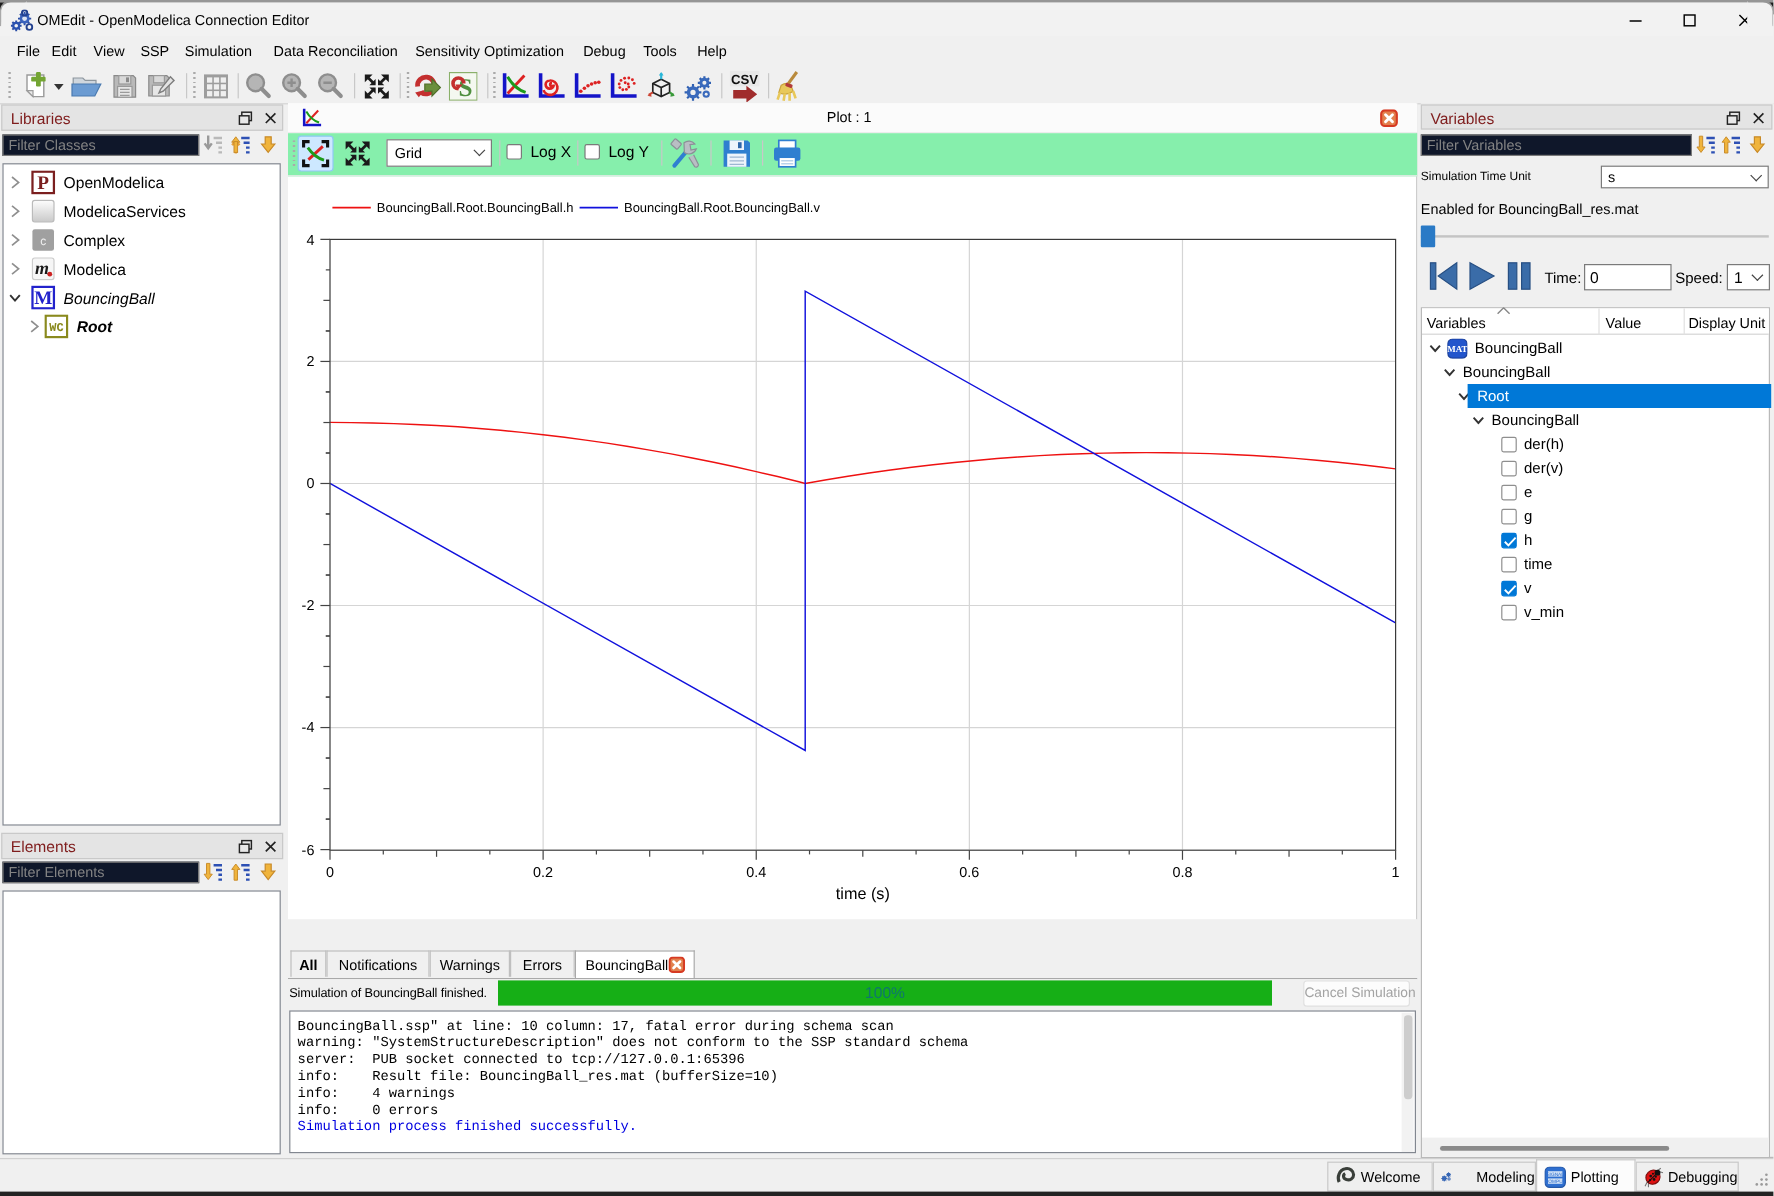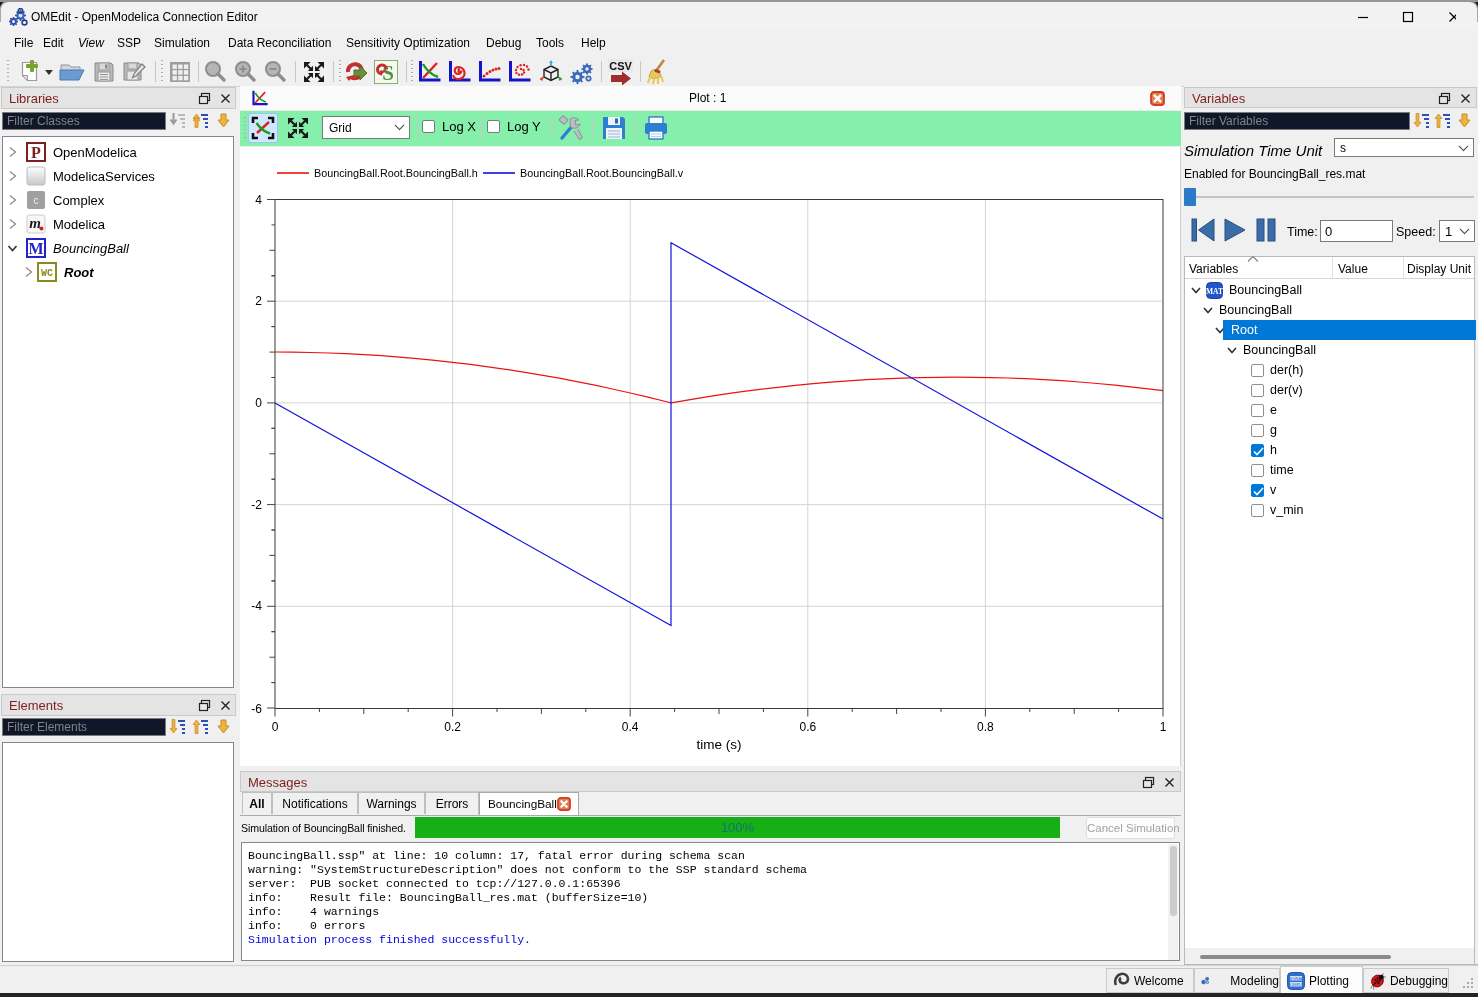--- a/index.html
+++ b/index.html
@@ -77,21 +77,21 @@
   <svg class="abs" style="left:1445px;top:6px" width="18" height="18" viewBox="0 0 18 18">
       <path d="M4.5 4.5 L13.5 13.5 M13.5 4.5 L4.5 13.5" stroke="#000" stroke-width="1.2"></path>
     </svg>
   <div class="abs" style="left:1468px;top:0;width:10px;height:10px;background:#1b1b1b;"></div>
   <div class="abs" style="left:1456px;top:-2px;width:22px;height:22px;background:#f2f2f2;border-top-right-radius:9px;border-top:2px solid #969696;border-right:1.5px solid #a9a9a9;"></div>
 </div>
 
 <div id="menubar">
   <div class="menuitem" style="left:14px;">File</div>
   <div class="menuitem" style="left:43px;">Edit</div>
-  <div class="menuitem" style="left:78px;font-style:italic;">View</div>
+  <div class="menuitem" style="left:78px;">View</div>
   <div class="menuitem" style="left:117px;">SSP</div>
   <div class="menuitem" style="left:154px;">Simulation</div>
   <div class="menuitem" style="left:228px;">Data Reconciliation</div>
   <div class="menuitem" style="left:346px;">Sensitivity Optimization</div>
   <div class="menuitem" style="left:486px;">Debug</div>
   <div class="menuitem" style="left:536px;">Tools</div>
   <div class="menuitem" style="left:581px;">Help</div>
 </div>
 
 <div id="toolbar">
@@ -606,30 +606,20 @@
       <text x="390.2" y="584" text-anchor="middle">0.4</text>
       <text x="567.8" y="584" text-anchor="middle">0.6</text>
       <text x="745.4" y="584" text-anchor="middle">0.8</text>
       <text x="923" y="584" text-anchor="middle">1</text>
       <text x="479" y="602" text-anchor="middle" font-size="13.5">time (s)</text>
     </g>
   </svg>
 </div>
 
 <div id="messages">
-  <div class="dockhead" style="left:0px;top:1px;width:941px;height:21px;">
-    <div class="t">Messages</div>
-    <svg class="abs" style="left:901px;top:4px" width="13" height="13" viewBox="0 0 13 13">
-        <rect x="3.5" y="1.5" width="8" height="7" fill="none" stroke="#222" stroke-width="1.2"></rect>
-        <rect x="1.5" y="4.5" width="8" height="7" fill="#e7e7e7" stroke="#222" stroke-width="1.2"></rect>
-      </svg>
-    <svg class="abs" style="left:922px;top:4px" width="13" height="13" viewBox="0 0 13 13">
-        <path d="M2.5 2.5 L10.5 10.5 M10.5 2.5 L2.5 10.5" stroke="#222" stroke-width="1.4"></path>
-      </svg>
-  </div>
   <div class="mtab" style="left:2px;width:30px;font-weight:bold;">All</div>
   <div class="mtab" style="left:32px;width:86px;">Notifications</div>
   <div class="mtab" style="left:118px;width:67px;">Warnings</div>
   <div class="mtab" style="left:185px;width:54px;">Errors</div>
   <div class="mtab" style="left:239px;width:100px;background:#fff;height:24px;border-color:#a9a9a9;text-align:left;padding-left:8px;font-size:11.8px;">BouncingBall
     <svg style="position:absolute;right:7px;top:4px" width="14" height="14" viewBox="0 0 15 15">
         <rect x="1" y="1" width="13" height="13" rx="3" fill="#e2814e" stroke="#d63a22" stroke-width="1.8"></rect>
         <path d="M4.6 4.6 L10.4 10.4 M10.4 4.6 L4.6 10.4" stroke="#fff" stroke-width="2.4" stroke-linecap="round"></path>
       </svg>
   </div>
@@ -681,21 +671,21 @@
         <line x1="9" y1="3" x2="16" y2="3"></line>
         <line x1="11" y1="7" x2="16" y2="7"></line>
         <line x1="13" y1="11" x2="16" y2="11"></line>
         <line x1="13" y1="15" x2="16" y2="15"></line>
       </g>
     <path d="M4.5 2 l3.4 4.5 h-2 v9 h-2.8 v-9 h-2 z" fill="#f0b43c" stroke="#c88a28" stroke-width="0.8"></path>
   </svg>
   <svg class="abs" style="left:272px;top:26px" width="17" height="17" viewBox="0 0 17 17">
     <path d="M8.5 15 l-5.5 -7 h3 v-6 h5 v6 h3 z" fill="#f0b43c" stroke="#c88a28" stroke-width="1"></path>
   </svg>
-  <div class="abs" style="left:0px;top:56px;font-size:15px;font-style:italic;">Simulation Time Unit</div>
+  <div class="abs" style="left:0px;top:56px;font-size:10px;">Simulation Time Unit</div>
   <div class="combo" style="left:150px;top:52px;width:140px;height:19px;">
       <span style="position:absolute;left:5px;top:2px">s</span>
       <span class="arr"></span>
     </div>
   <div class="abs" style="left:0px;top:81px;font-size:12px;">Enabled for BouncingBall_res.mat</div>
 
   <div class="abs" style="left:0px;top:110px;width:290px;height:2px;background:#c4c4c4;"></div>
   <div class="abs" style="left:0px;top:102px;width:12px;height:18px;background:#2a7ac6;border-radius:1px;"></div>
 
   <svg class="abs" style="left:7px;top:131px" width="25" height="26" viewBox="0 0 25 26">

